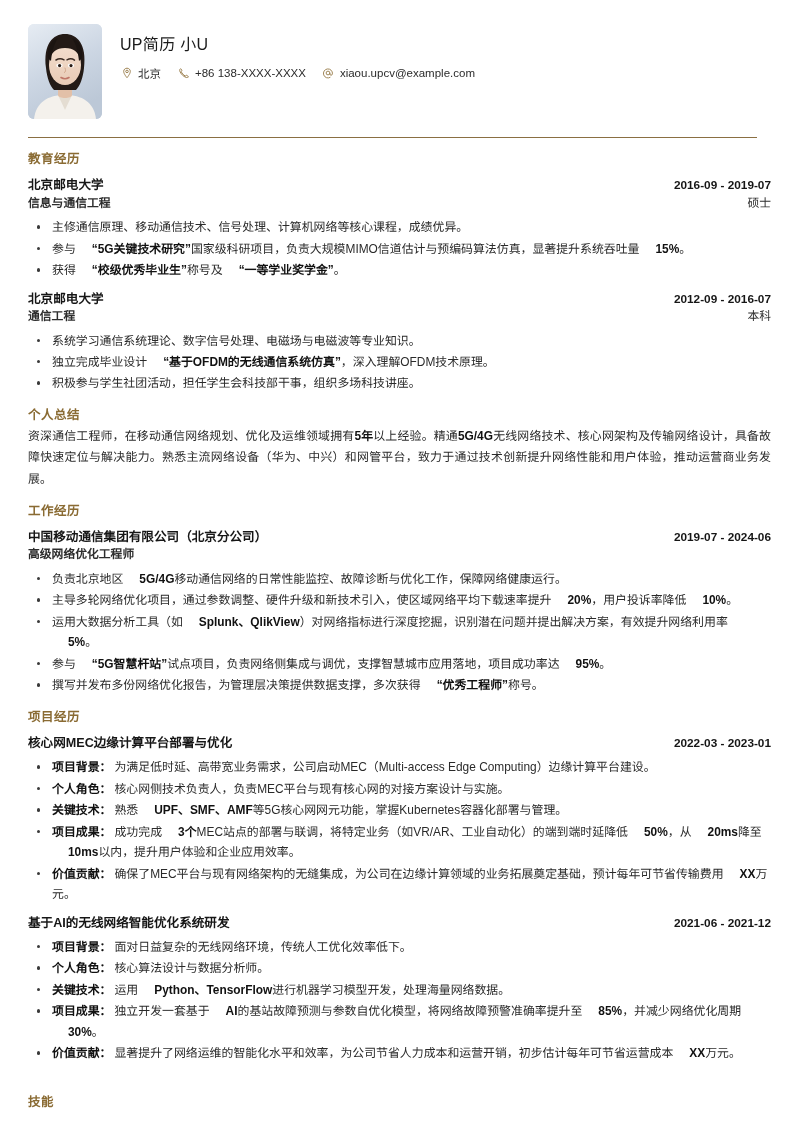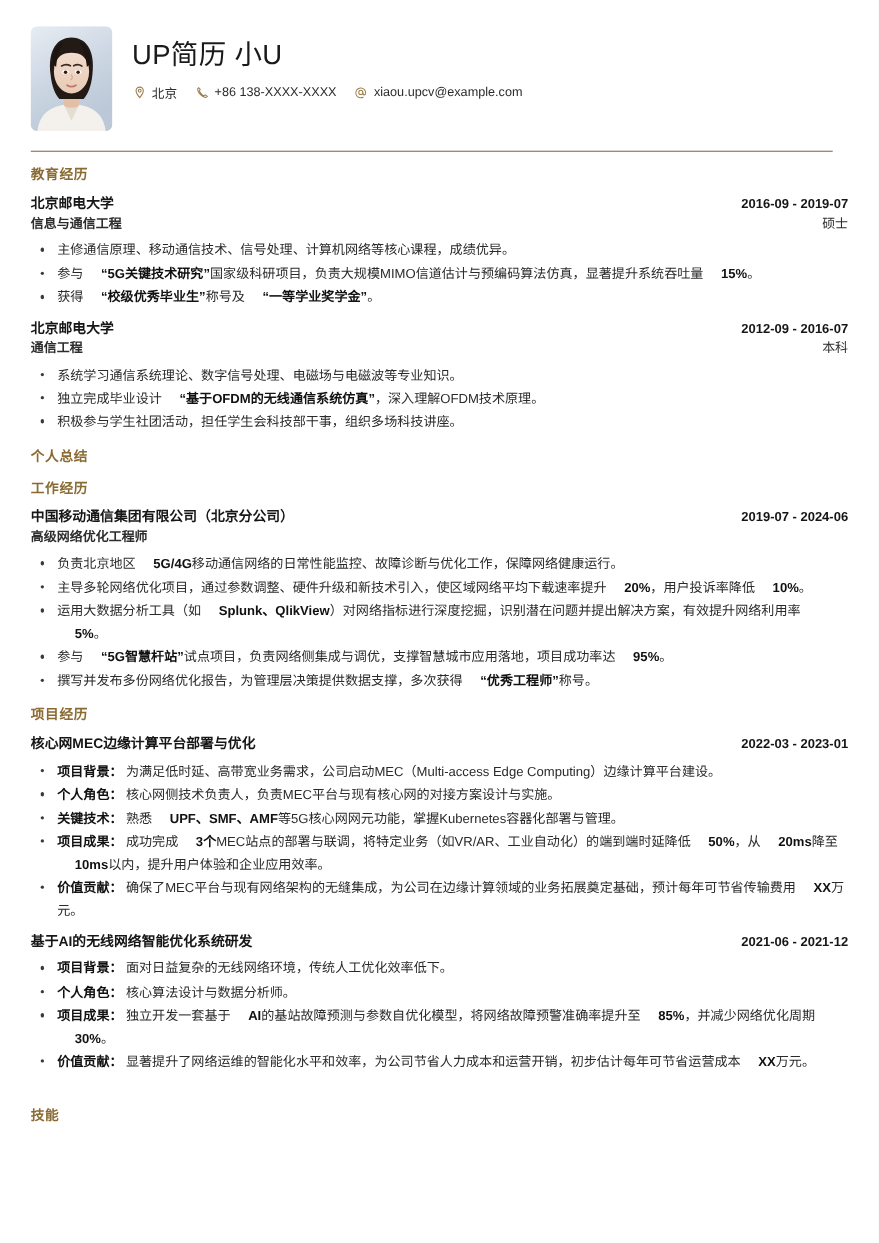--- a/index.html
+++ b/index.html
@@ -41,21 +41,21 @@
     position: relative;
   }
   .avatar svg { display:block; width:100%; height:100%; }
 
   .identity {
     padding-top: 12px;
     flex: 1 1 auto;
     min-width: 0;
   }
   .person-name {
-    font-size: 25px;
+    font-size: 16px;
     font-weight: 400;
     color: #1a1a1a;
     letter-spacing: 0.3px;
     line-height: 1.15;
     margin: 0 0 11px 0;
   }
   .contact-row {
     display: flex;
     align-items: center;
     flex-wrap: wrap;
@@ -292,20 +292,21 @@
         <ul class="bullets">
             <li>系统学习通信系统理论、数字信号处理、电磁场与电磁波等专业知识。</li>
             <li>独立完成毕业设计<b>“基于OFDM的无线通信系统仿真”</b>，深入理解OFDM技术原理。</li>
             <li>积极参与学生社团活动，担任学生会科技部干事，组织多场科技讲座。</li>
           </ul>
       </div>
     </div>
 
     <div class="section">
       <div class="section-title">个人总结</div>
+      <div class="summary-text">资深通信工程师，在移动通信网络规划、优化及运维领域拥有<b>5年</b>以上经验。精通<b>5G/4G</b>无线网络技术、核心网架构及传输网络设计，具备故障快速定位与解决能力。熟悉主流网络设备（华为、中兴）和网管平台，致力于通过技术创新提升网络性能和用户体验，推动运营商业务发展。</div>
     </div>
 
     <div class="section">
       <div class="section-title">工作经历</div>
 
       <div class="entry">
         <div class="entry-line">
           <div class="entry-primary">中国移动通信集团有限公司（北京分公司）</div>
           <div class="entry-meta">2019-07 - 2024-06</div>
         </div>
@@ -340,20 +341,21 @@
       </div>
 
       <div class="entry">
         <div class="entry-line">
           <div class="entry-primary">基于AI的无线网络智能优化系统研发</div>
           <div class="entry-meta">2021-06 - 2021-12</div>
         </div>
         <ul class="bullets">
             <li><span class="blabel">项目背景：</span>面对日益复杂的无线网络环境，传统人工优化效率低下。</li>
             <li><span class="blabel">个人角色：</span>核心算法设计与数据分析师。</li>
+            <li><span class="blabel">关键技术：</span>运用<b>Python、TensorFlow</b>进行机器学习模型开发，处理海量网络数据。</li>
             <li><span class="blabel">项目成果：</span>独立开发一套基于<b>AI</b>的基站故障预测与参数自优化模型，将网络故障预警准确率提升至<b>85%</b>，并减少网络优化周期<b>30%</b>。</li>
             <li><span class="blabel">价值贡献：</span>显著提升了网络运维的智能化水平和效率，为公司节省人力成本和运营开销，初步估计每年可节省运营成本<b>XX</b>万元。</li>
           </ul>
       </div>
     </div>
 
     <div class="section skills-tail">
       <div class="section-title">技能</div>
     </div>
 

